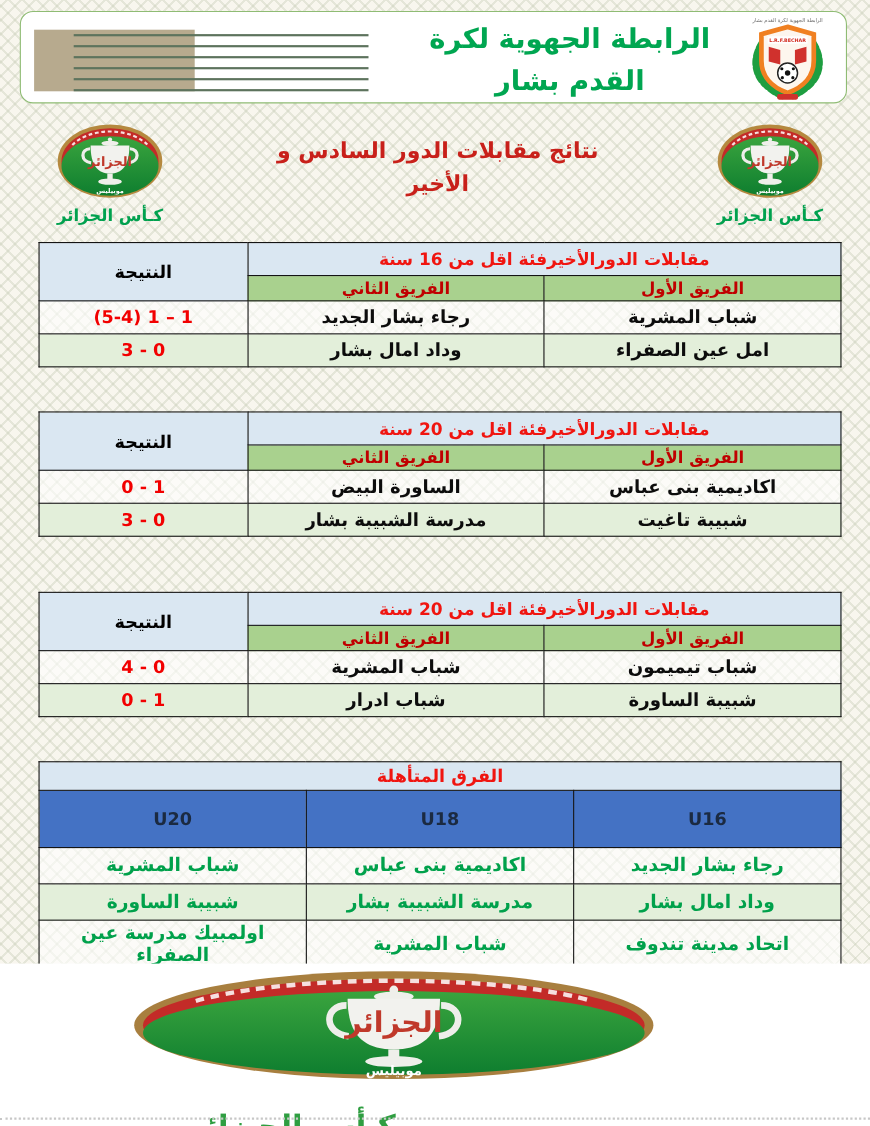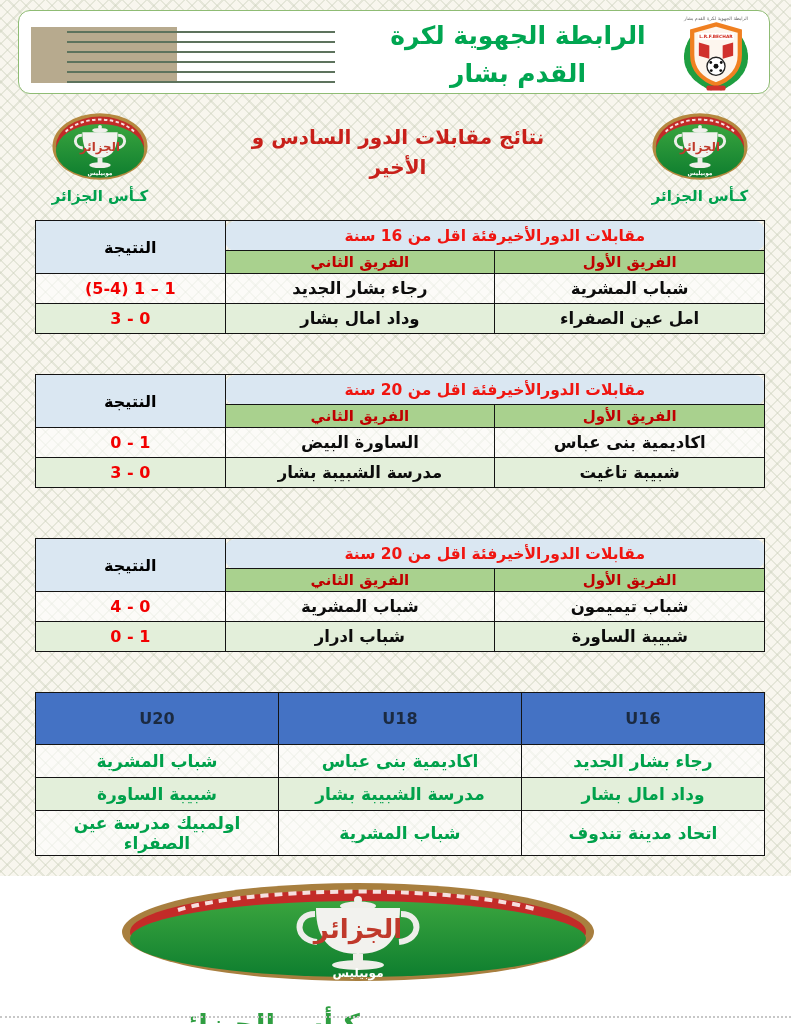--- a/index.html
+++ b/index.html
@@ -32,21 +32,21 @@
   .cup-caption { color:#00a14e; font-weight:bold; font-size:15px; margin-top:2px; direction:rtl; }
   .main-title {
     position:absolute; left:228px; top:122px; width:340px;
     color:#c8201a; font-weight:bold; font-size:20px; text-align:center;
     direction:rtl; line-height:1.5;
   }
 
   
   .match-table { position:absolute; left:35px; width:730px; border-collapse:collapse; table-layout:fixed; direction:rtl; }
   .match-table td { border:1.6px solid #141414; text-align:center; vertical-align:middle; padding:2px 4px; }
-  .band-title   { background:#dae7f2; color:#f01510; font-weight:bold; font-size:15.5px; height:30px;border-radius:11px; }
+  .band-title   { background:#dae7f2; color:#f01510; font-weight:bold; font-size:15.5px; height:30px; }
   .result-head  { background:#dae7f2; color:#000;    font-weight:bold; font-size:16px; }
   .team-head    { background:#a9d18e; color:#c00000; font-weight:bold; font-size:15px; height:17px; }
   .team-cell    { background:rgba(255,255,255,.58); color:#0c0c0c; font-weight:bold; font-size:16.5px; height:30px; }
   .result-cell  { background:rgba(255,255,255,.58); color:#f20000; font-weight:bold; font-size:16px; }
   tr.alt .team-cell, tr.alt .result-cell { background:#e3efda; }
   .t-u16 { top:220px; } .t-u18 { top:374px; } .t-u20 { top:538px; }
 
   
   .qual-table { position:absolute; left:35px; top:692px; width:730px; border-collapse:collapse; table-layout:fixed; direction:rtl; }
   .qual-table td { border:1.6px solid #141414; text-align:center; vertical-align:middle; padding:2px 4px; }
@@ -234,20 +234,23 @@
   </tbody>
     </table>
 
   <table class="qual-table">
     <colgroup>
         <col style="width:33.34%">
         <col style="width:33.33%">
         <col style="width:33.33%">
       </colgroup>
     <tbody>
+        <tr>
+      <td class="qual-title" colspan="3">الفرق المتأهلة</td>
+    </tr>
     <tr>
       <td class="qual-head">U16</td>
       <td class="qual-head">U18</td>
       <td class="qual-head">U20</td>
     </tr>
     <tr>
       <td class="qual-cell">رجاء بشار الجديد</td>
       <td class="qual-cell">اكاديمية بنى عباس</td>
       <td class="qual-cell">شباب المشرية</td>
     </tr>

